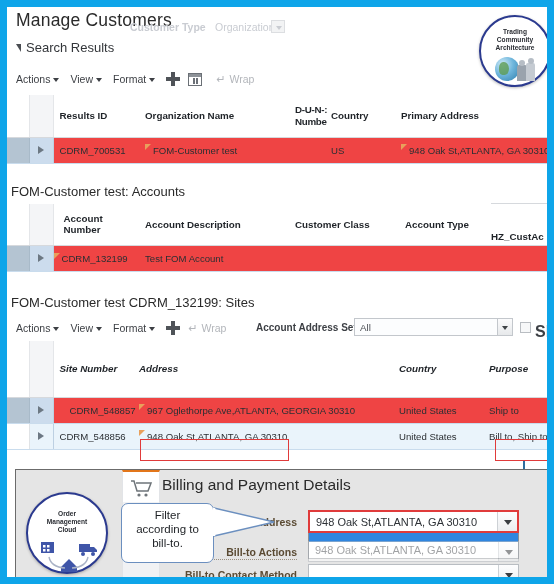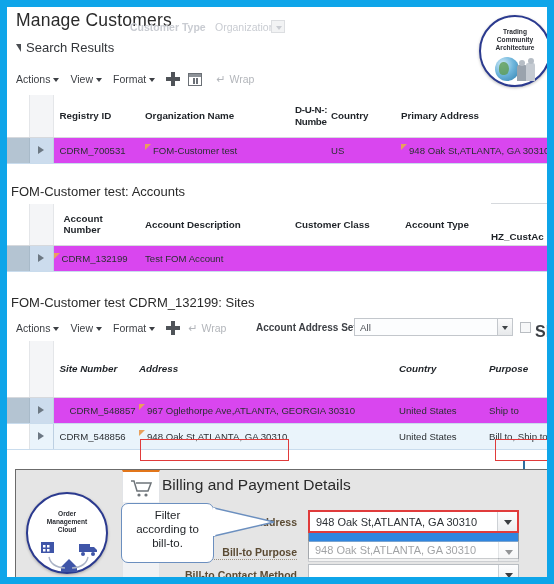--- a/index.html
+++ b/index.html
@@ -165,21 +165,21 @@
     border-bottom: 1px solid #d6d9dd;
     background: #ffffff;
     padding: 0;
   }
   .hdr-gut1 { width: 22px; background: #ffffff !important; border-right: 1px solid #e4e6e9; }
   .hdr-gut2 { width: 24px; background: #f4f5f7 !important; border-right: 1px solid #e4e6e9; }
 
   .data-row { height: 26px; }
   .data-row td {
     vertical-align: middle;
-    background: #d946ef;
+    background: #ef4444;
     border-bottom: 1px solid #c9dced;
     color: #2b2f33;
     padding: 0;
   }
   .data-row.alt td { background: #eaf4fb; }
   .gut1 { width: 22px; background: #b4c4d2 !important; border-right: 1px solid #a8bac9; }
   .gut2 {
     width: 24px;
     background: #ccdced !important;
     border-right: 1px solid #bdd0e2;
@@ -453,21 +453,21 @@
         <span class="wrap-glyph">↵</span>
         <span>Wrap</span>
       </span>
     </div>
 
     <table class="tbl" style="top:88px;">
       <tbody>
           <tr class="hdr-row">
         <td class="hdr-gut1"></td>
         <td class="hdr-gut2"></td>
-        <td style="width:92px; padding-left:6px;">Registry ID</td>
+        <td style="width:92px; padding-left:6px;">Results ID</td>
         <td style="width:150px;">Organization Name</td>
         <td style="width:36px; line-height:1.15; letter-spacing:-0.3px;">
           <span>D-U-N-:</span><br>
           <span>Numbe</span>
         </td>
         <td style="width:70px;">Country</td>
         <td>Primary Address</td>
       </tr>
       <tr class="data-row">
         <td class="gut1"></td>
@@ -636,21 +636,21 @@
     <div class="fld-label" style="left:166px; top:46px; width:115px;">Bill-to Address</div>
     <div class="combo hl" style="left:292px; top:40px; width:211px; height:23px;">
       <span class="cv">948 Oak St,ATLANTA, GA 30310</span>
       <span class="combo-btn"></span>
     </div>
     <div class="dd-list" style="left:292px; top:63px; width:211px;">
       <div class="dd-sel"></div>
       <div class="dd-opt">948 Oak St,ATLANTA, GA 30310</div>
     </div>
 
-    <div class="fld-label dotted" style="left:166px; top:76px; width:115px;">Bill-to Purpose</div>
+    <div class="fld-label dotted" style="left:166px; top:76px; width:115px;">Bill-to Actions</div>
     <div class="combo" style="left:292px; top:71px; width:211px; height:21px; opacity:.55;">
       <span class="cv"></span>
       <span class="combo-btn"></span>
     </div>
 
     <div class="fld-label" style="left:141px; top:99px; width:140px;">Bill-to Contact Method</div>
     <div class="combo" style="left:292px; top:94px; width:211px; height:21px;">
       <span class="cv"></span>
       <span class="combo-btn"></span>
     </div>

